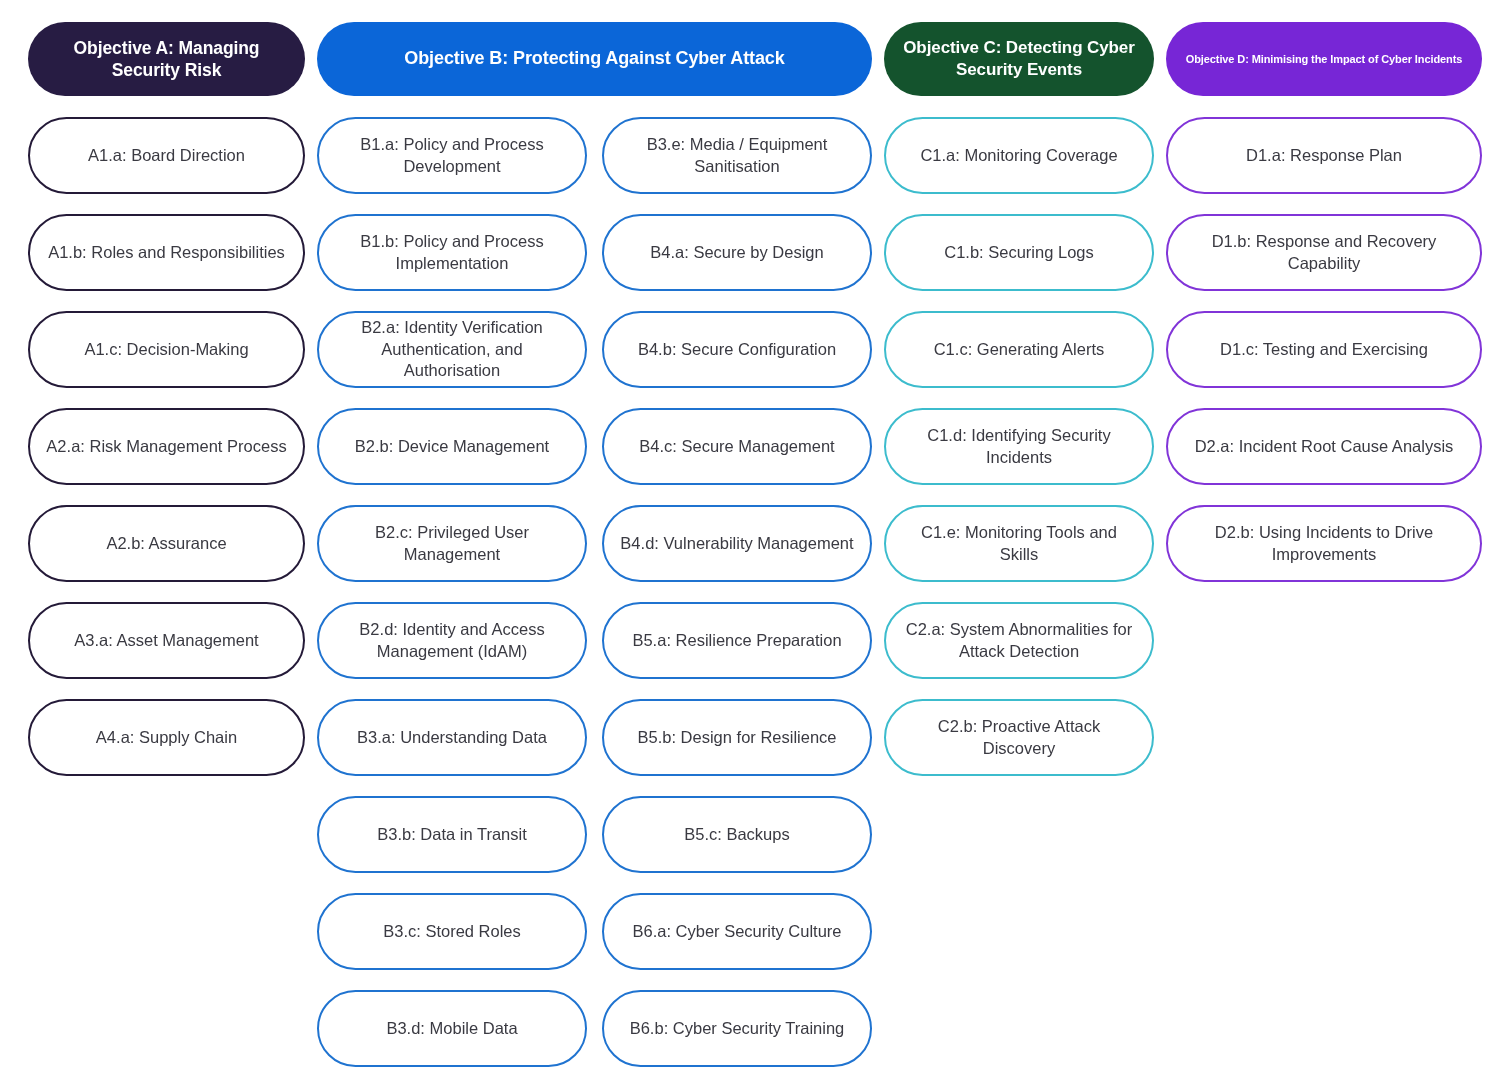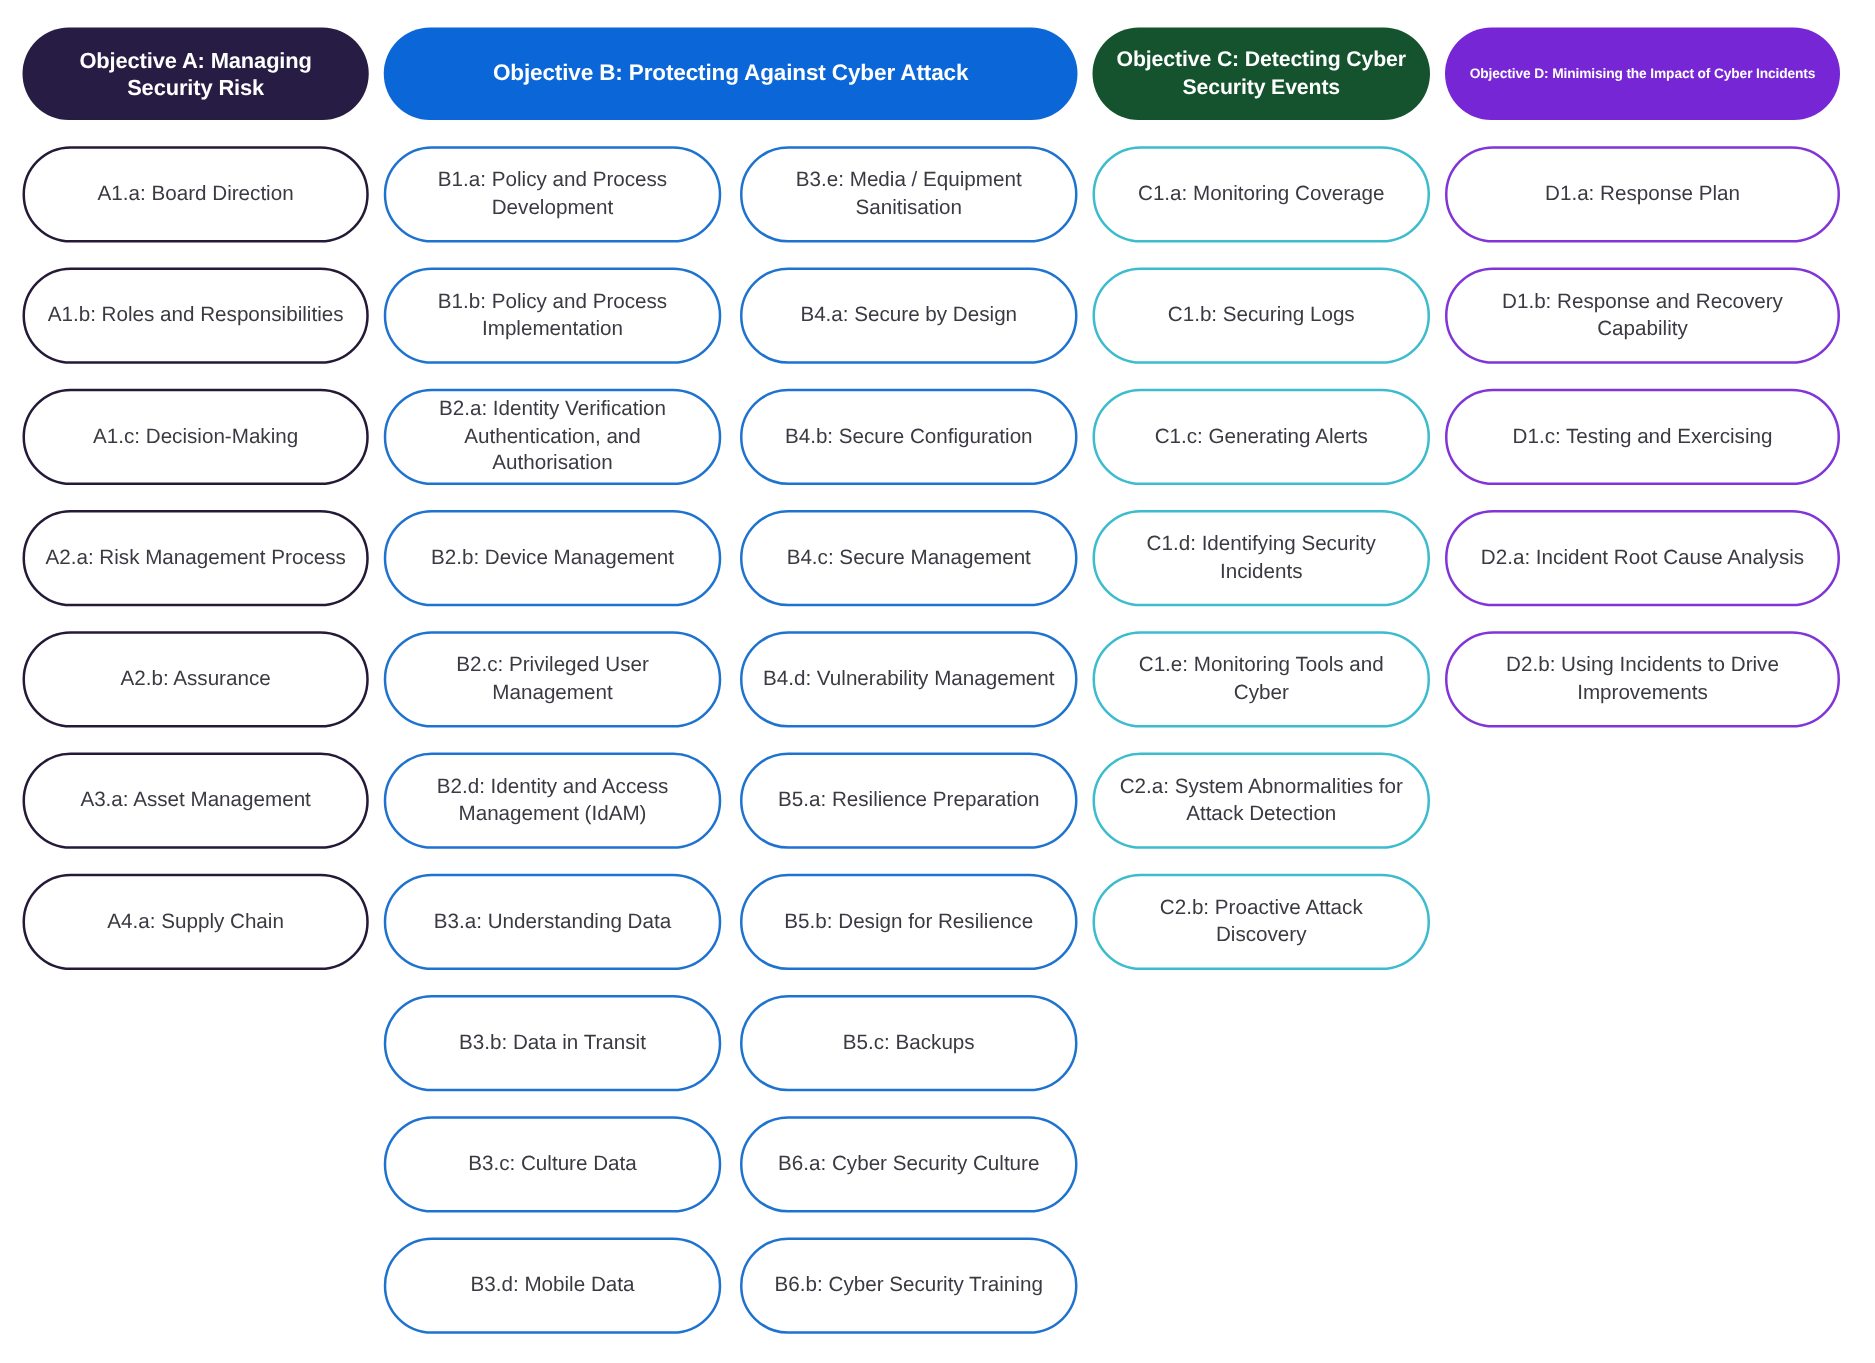--- a/index.html
+++ b/index.html
@@ -13,21 +13,21 @@
     font-family: "Liberation Sans", sans-serif;
     color: #2b2b2b;
     overflow: hidden;
   }
 
   #framework {
     position: relative;
     width: 1500px;
     height: 1090px;
     box-sizing: border-box;
-    padding: 22px 18px 8px 18px;
+    padding: 22px 18px 8px 28px;
     display: flex;
     flex-direction: row;
     align-items: flex-start;
     gap: 12px;
   }
 
   
   .objective {
     display: flex;
     flex-direction: column;
@@ -121,21 +121,21 @@
       <div class="sub-cols">
         <div class="sub-col">
           <div class="principle">B1.a: Policy and Process Development</div>
           <div class="principle">B1.b: Policy and Process Implementation</div>
           <div class="principle">B2.a: Identity Verification Authentication, and Authorisation</div>
           <div class="principle">B2.b: Device Management</div>
           <div class="principle">B2.c: Privileged User Management</div>
           <div class="principle">B2.d: Identity and Access Management (IdAM)</div>
           <div class="principle">B3.a: Understanding Data</div>
           <div class="principle">B3.b: Data in Transit</div>
-          <div class="principle">B3.c: Culture Data</div>
+          <div class="principle">B3.c: Stored Roles</div>
           <div class="principle">B3.d: Mobile Data</div>
           <div class="spacer"></div>
         </div>
         <div class="sub-col">
           <div class="principle">B3.e: Media / Equipment Sanitisation</div>
           <div class="principle">B4.a: Secure by Design</div>
           <div class="principle">B4.b: Secure Configuration</div>
           <div class="principle">B4.c: Secure Management</div>
           <div class="principle">B4.d: Vulnerability Management</div>
           <div class="principle">B5.a: Resilience Preparation</div>
@@ -148,21 +148,21 @@
       </div>
     </div>
     <div class="objective col-c">
       <div class="obj-header" style="background: #14532d;">Objective C: Detecting Cyber Security Events</div>
       <div class="sub-cols">
         <div class="sub-col">
           <div class="principle">C1.a: Monitoring Coverage</div>
           <div class="principle">C1.b: Securing Logs</div>
           <div class="principle">C1.c: Generating Alerts</div>
           <div class="principle">C1.d: Identifying Security Incidents</div>
-          <div class="principle">C1.e: Monitoring Tools and Cyber</div>
+          <div class="principle">C1.e: Monitoring Tools and Skills</div>
           <div class="principle">C2.a: System Abnormalities for Attack Detection</div>
           <div class="principle">C2.b: Proactive Attack Discovery</div>
           <div class="spacer"></div>
         </div>
       </div>
     </div>
     <div class="objective col-d">
       <div class="obj-header" style="background: rgb(119, 38, 214);">Objective D: Minimising the Impact of Cyber Incidents</div>
       <div class="sub-cols">
         <div class="sub-col">

